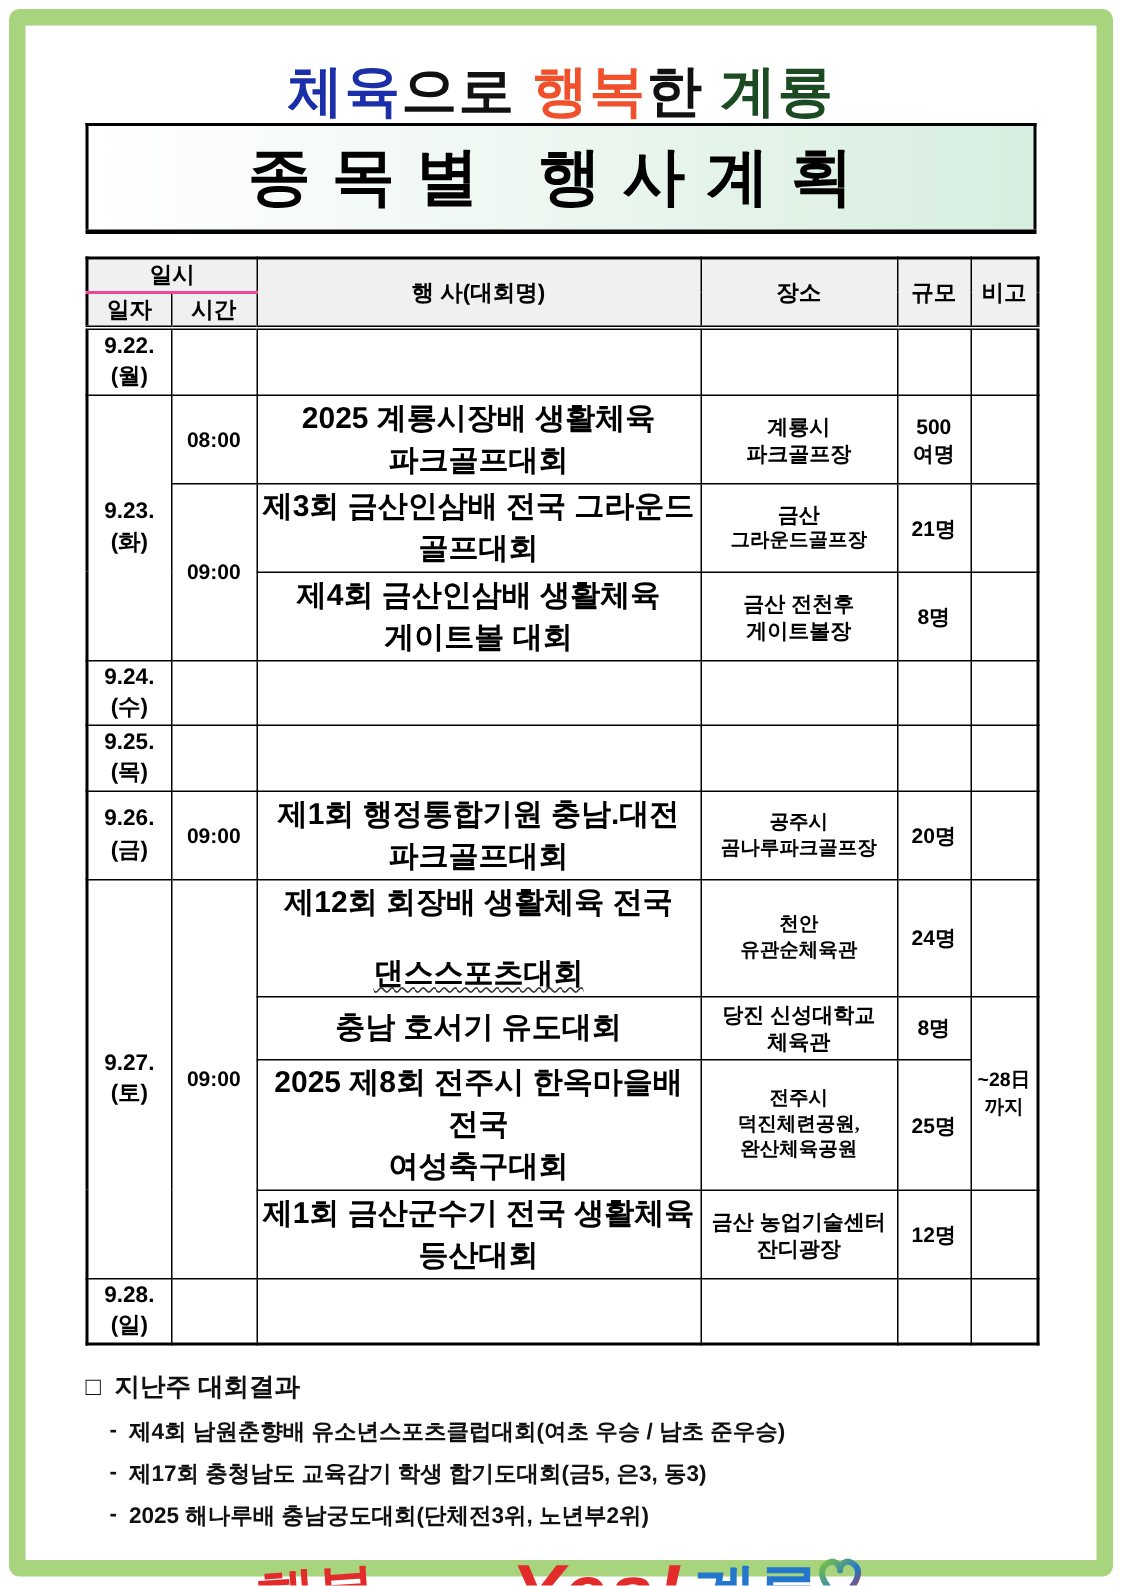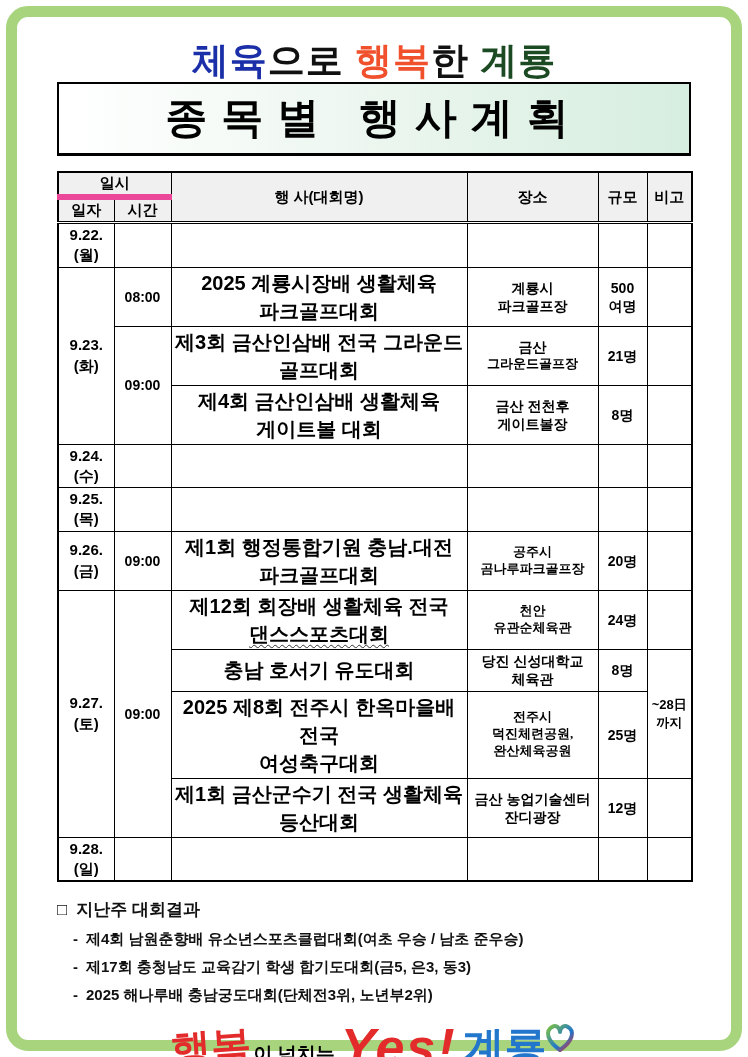--- a/index.html
+++ b/index.html
@@ -6,21 +6,21 @@
   html,body { width:748px; height:1057px; }
   body {
     background:#ffffff;
     font-family:"Liberation Sans","DejaVu Sans",sans-serif;
     overflow:hidden;
     position:relative;
   }
   .frame {
     position:absolute; left:6px; top:6px; right:6px; bottom:6px;
     border:11px solid #a7d47d;
-    border-radius:22px;
+    border-radius:7px;
     padding:14px 40px 16px 40px;
     background:#ffffff;
   }
   
   .slogan { text-align:center; margin-top:10px; font-weight:bold; line-height:1.1; letter-spacing:1px; }
   .slogan .l1 { font-size:37px; }
   .slogan .l2 { font-size:40px; }
   .c-blue   { color:#1b2fa8; }
   .c-black  { color:#111111; }
   .c-orange { color:#f0512c; }
@@ -46,33 +46,33 @@
   .sched {
     width:634px; border-collapse:collapse; margin-top:15px;
     border:2px solid #000; table-layout:fixed;
   }
   .sched th, .sched td {
     border:1px solid #000; text-align:center; vertical-align:middle;
     white-space:pre-line; font-weight:bold; padding:1px 2px; color:#000;
     overflow:hidden;
   }
   .sched thead th { background:#f0f0f0; font-size:15px; border-bottom:3px double #000; }
-  .sched thead th.group-cell { border-bottom:6px solid #ec4899; }
+  .sched thead th.group-cell { border-bottom:2px solid #ec4899; }
   .hrow1 { height:20px; } .hrow2 { height:22px; }
   .date-cell { text-align:left; padding-left:3px; font-size:15px; line-height:1.35; }
   .time-cell { font-size:14px; }
   .ev { font-size:20px; line-height:1.4; }
   .pl { font-size:14px; line-height:1.3; }
   .pl .line { display:block; }
   .serif { font-family:"Liberation Serif","DejaVu Serif",serif; font-size:13px; }
   .sc { font-size:14px; line-height:1.3; }
   .nt { font-size:13px; }
   .blue { color:#1515c8; }
   .red  { color:#e01010; }
-  .wavy { text-decoration:underline wavy #333; text-decoration-thickness:1px; text-underline-offset:3px; display:block; }
+  .wavy { text-decoration:underline wavy #333; text-decoration-thickness:1px; text-underline-offset:3px; display:block;margin-top:19px; }
   .ev .line { display:block; }
   
   .results { margin-top:16px; font-weight:bold; color:#111; }
   .results-heading { font-size:17px; display:flex; gap:9px; align-items:center; }
   .result-item { font-size:15px; margin:9px 0 0 16px; display:flex; gap:8px; }
   
   .logo { display:flex; justify-content:center; align-items:center; margin-top:12px; }
   .logo-happy { color:#e32b2b; font-size:40px; font-weight:bold; transform:rotate(-4deg); }
   .logo-mid { color:#000000; font-size:19px; font-weight:bold; margin:14px 6px 0 2px; }
   .logo-yes { color:#e32b2b; font-size:52px; font-weight:bold; font-style:italic; letter-spacing:2px; }

